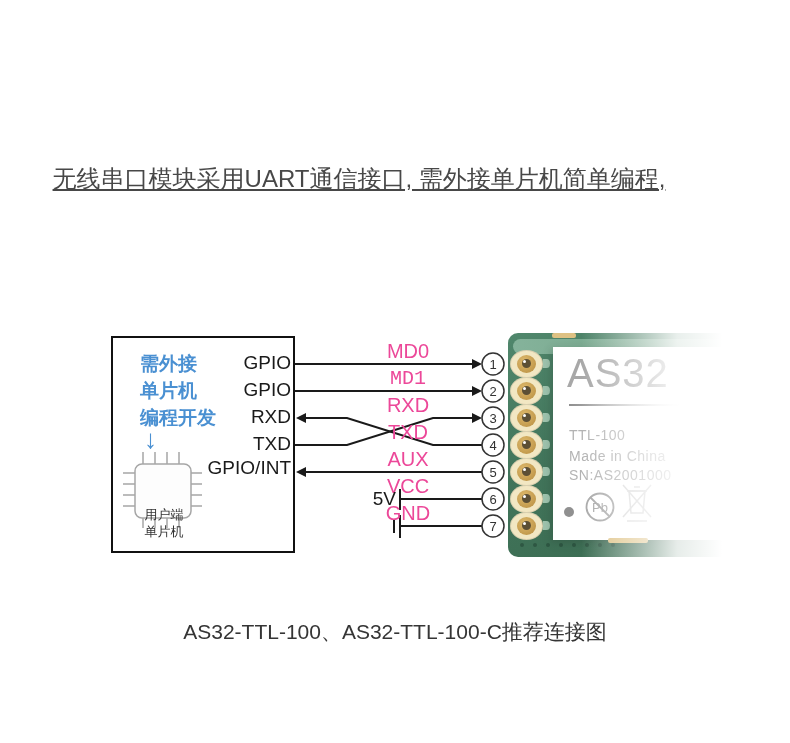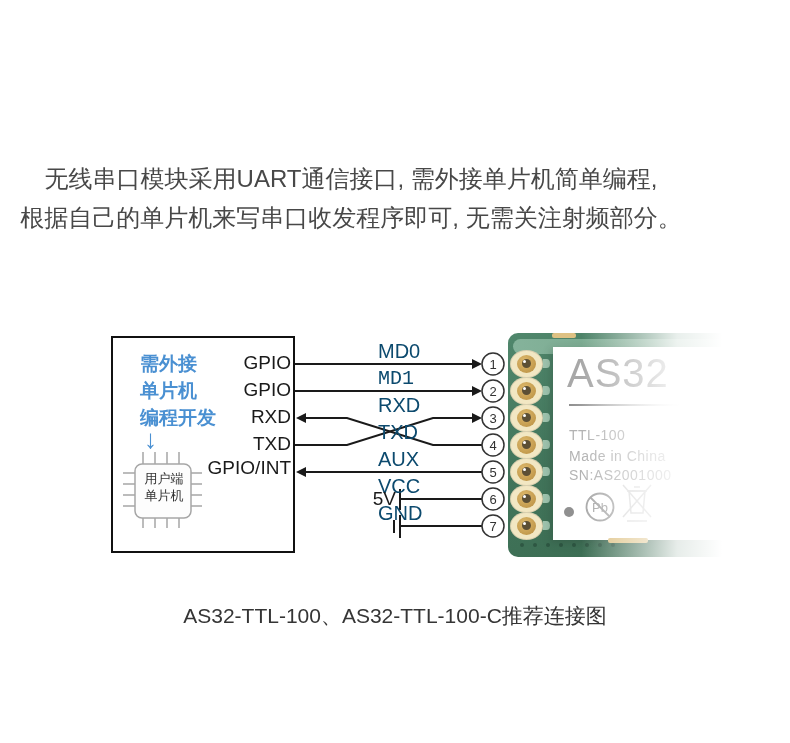--- a/index.html
+++ b/index.html
@@ -9,32 +9,32 @@
     position:relative; width:790px; height:743px; background:#ffffff;
     overflow:hidden; margin:0 auto;
   }
   .abs { position:absolute; }
   
   .title {
     top:86px; left:0; width:790px; text-align:center;
     font-size:38px; font-weight:bold; color:#333333; letter-spacing:1px;
   }
   .desc {
-    top:159px; left:8px; width:686px; text-align:center;
-    font-size:24px; line-height:39px; color:#484848;
+    top:159px; left:16px; width:686px; text-align:center;
+    font-size:24px; line-height:39px; color:#484848;text-decoration:underline;
   }
   
   .mcu-box { left:111px; top:336px; width:184px; height:217px; border:2px solid #111111; background:#ffffff; }
   .mcu-note { left:126px; top:350px; font-size:19px; line-height:27px; color:#4a90d2; font-weight:bold; }
   .mcu-note span { display:block;margin-left:14px; }
   .down-arrow { left:144px; top:424px; font-size:26px; color:#4a90d2; }
   .chip-text { left:135px; top:470px; width:58px; text-align:center; font-size:13px; line-height:17px; color:#333333; }
   .box-pin { left:140px; width:151px; text-align:right; font-size:19px; color:#1a1a1a; }
   
-  .wire-label { left:378px; width:100px; text-align:left; font-size:20px; color:#0c4a6e; }
+  .wire-label { left:358px; width:100px; text-align:center; font-size:20px; color:#ec4899; }
   .supply { left:360px; top:488px; width:36px; text-align:right; font-size:19px; color:#1a1a1a; }
   
   .module { left:508px; top:331px; width:282px; height:228px; overflow:hidden; }
   .pcb { left:0; top:2px; width:282px; height:224px; border-radius:10px 0 0 10px;
          background:linear-gradient(160deg,#50876c 0%,#41745a 45%,#3a6a50 100%); }
   .pcb-band { left:5px; top:8px; width:277px; height:15px; border-radius:8px;
               background:linear-gradient(to right,#85b39b,#639679); }
   .gold-strip { background:#dec183; border-radius:2px; }
   .pad { left:2px; width:33px; height:28px; border-radius:50%; background:#f2e7c3;
          box-shadow:inset 0 0 0 1px rgba(0,0,0,0.10); }
@@ -47,32 +47,31 @@
              box-shadow:-2px 3px 8px rgba(40,60,50,0.28); }
   .sticker-model { position:absolute; left:14px; top:4px; font-size:40px; color:#a8a8a8; letter-spacing:1px; }
   .sticker-rule { position:absolute; left:16px; top:57px; width:112px; height:2px;
                   background:linear-gradient(to right,#8f8f8f,rgba(143,143,143,0)); }
   .sticker-small { position:absolute; left:16px; font-size:14px; color:#b3b3b3; letter-spacing:0.5px; }
   .sticker-dot { position:absolute; left:11px; top:160px; width:10px; height:10px; border-radius:50%; background:#909090; }
   .dots-row { background:rgba(22,48,36,0.38); width:4px; height:4px; border-radius:50%; }
   .fade { left:0; top:0; width:282px; height:228px; pointer-events:none;
           background:linear-gradient(to right,rgba(255,255,255,0) 26%,rgba(255,255,255,0.88) 60%,#ffffff 76%); }
   
-  .caption { top:602px; left:0; width:790px; text-align:center; font-size:21px; color:#353535; }
+  .caption { top:618px; left:0; width:790px; text-align:center; font-size:21px; color:#353535; }
   svg { display:block; }
   svg text { font-family:"Liberation Sans","DejaVu Sans",sans-serif; }
 </style>
 </head>
 <body>
 
 <div class="page">
 
   <div class="abs desc">
     <span style="display:block;">无线串口模块采用UART通信接口, 需外接单片机简单编程,</span>
-    <span style="display:block;">根据自己的单片机来写串口收发程序即可, 无需关注射频部分。</span>
   </div>
 
   <div class="abs mcu-box"></div>
   <div class="abs mcu-note">
     <span>需外接</span>
     <span>单片机</span>
     <span>编程开发</span>
   </div>
   <div class="abs down-arrow">↓</div>
 
@@ -91,21 +90,21 @@
         <line x1="3" y1="47" x2="15" y2="47"></line>
         <line x1="3" y1="58" x2="15" y2="58"></line>
       <line x1="71" y1="25" x2="82" y2="25"></line>
         <line x1="71" y1="36" x2="82" y2="36"></line>
         <line x1="71" y1="47" x2="82" y2="47"></line>
         <line x1="71" y1="58" x2="82" y2="58"></line>
       <rect x="15" y="16" width="56" height="54" rx="7" fill="#fdfdfd"></rect>
     </g>
   </svg>
   <div class="abs chip-text">
-    <span style="display:block;">用户端</span>
+    <span style="display:block;margin-top:36px;">用户端</span>
     <span style="display:block;">单片机</span>
   </div>
 
   <div class="abs box-pin" style="top:352px;">GPIO</div>
   <div class="abs box-pin" style="top:379px;">GPIO</div>
   <div class="abs box-pin" style="top:406px;">RXD</div>
   <div class="abs box-pin" style="top:433px;">TXD</div>
   <div class="abs box-pin" style="top:457px;">GPIO/INT</div>
 
   <svg class="abs" style="left:0; top:330px;" width="506" height="230" viewBox="0 0 506 230">

